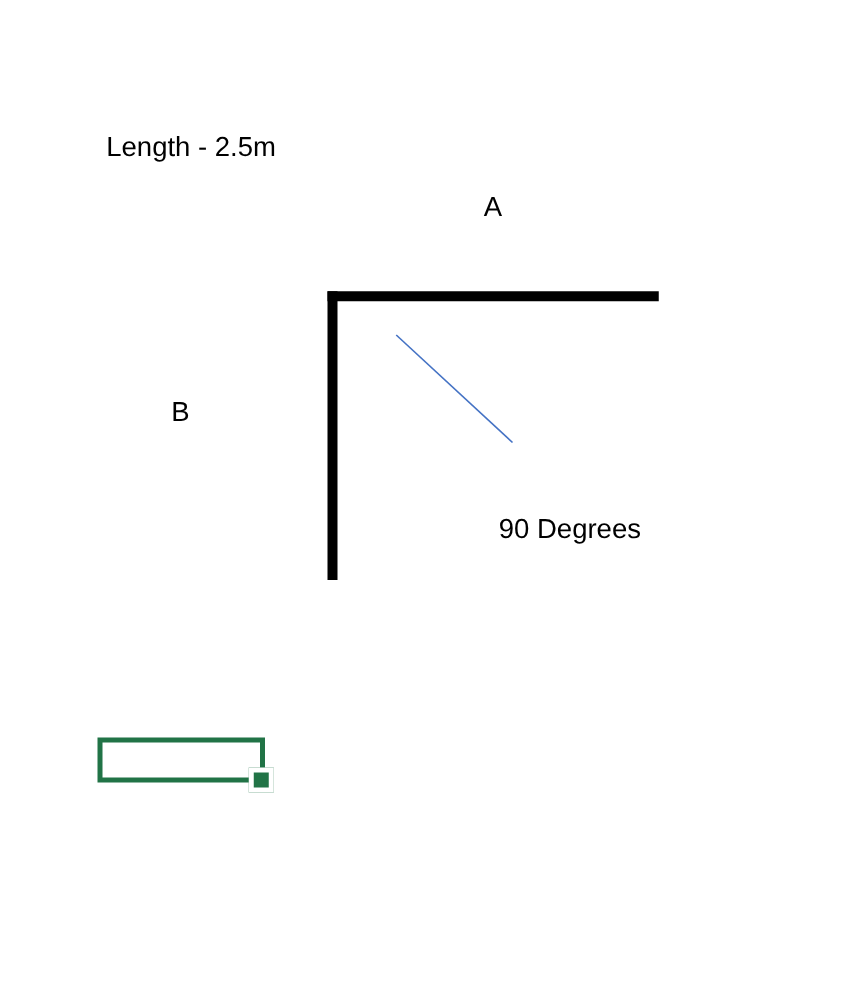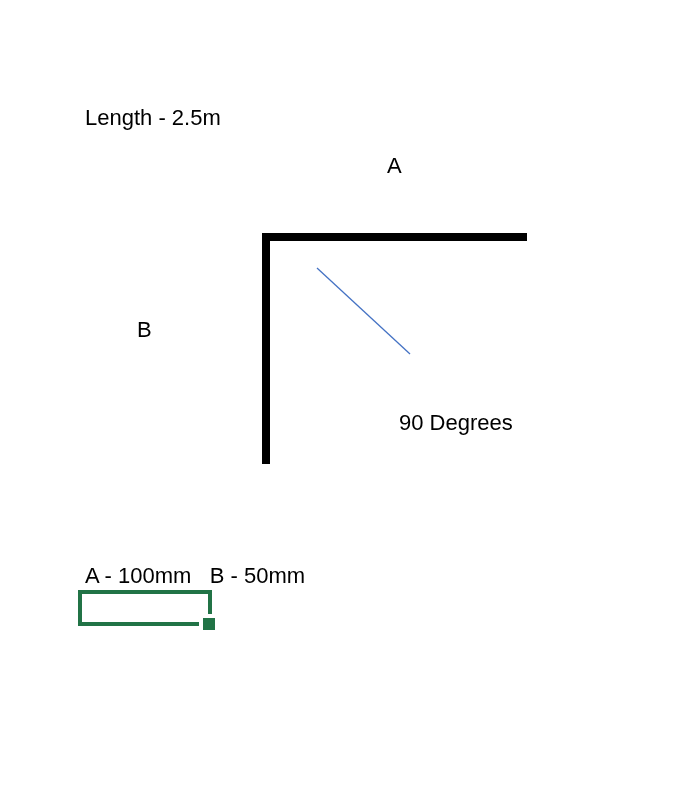--- a/index.html
+++ b/index.html
@@ -83,19 +83,18 @@
   <div class="hline"></div>
 
   <div class="vline"></div>
 
   <svg class="angle-svg" viewBox="0 0 688 787" xmlns="http://www.w3.org/2000/svg">
     <line x1="317" y1="268" x2="410" y2="354"></line>
   </svg>
 
   <div class="txt angle-label">90 Degrees</div>
 
-  <div class="txt dimensions-note">A - 100mm   B - 50mm</div>
 
   <div class="selection-rect"></div>
 
   <div class="fill-handle"></div>
 
 </div>
 
 </body></html>

